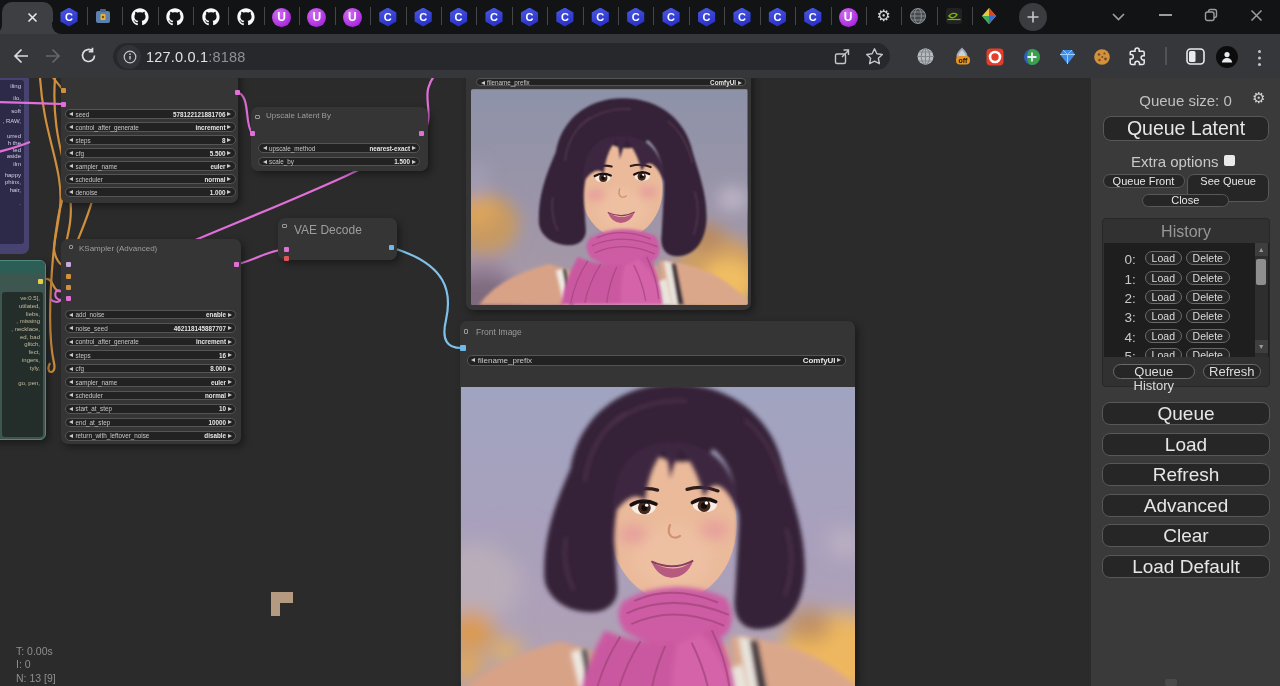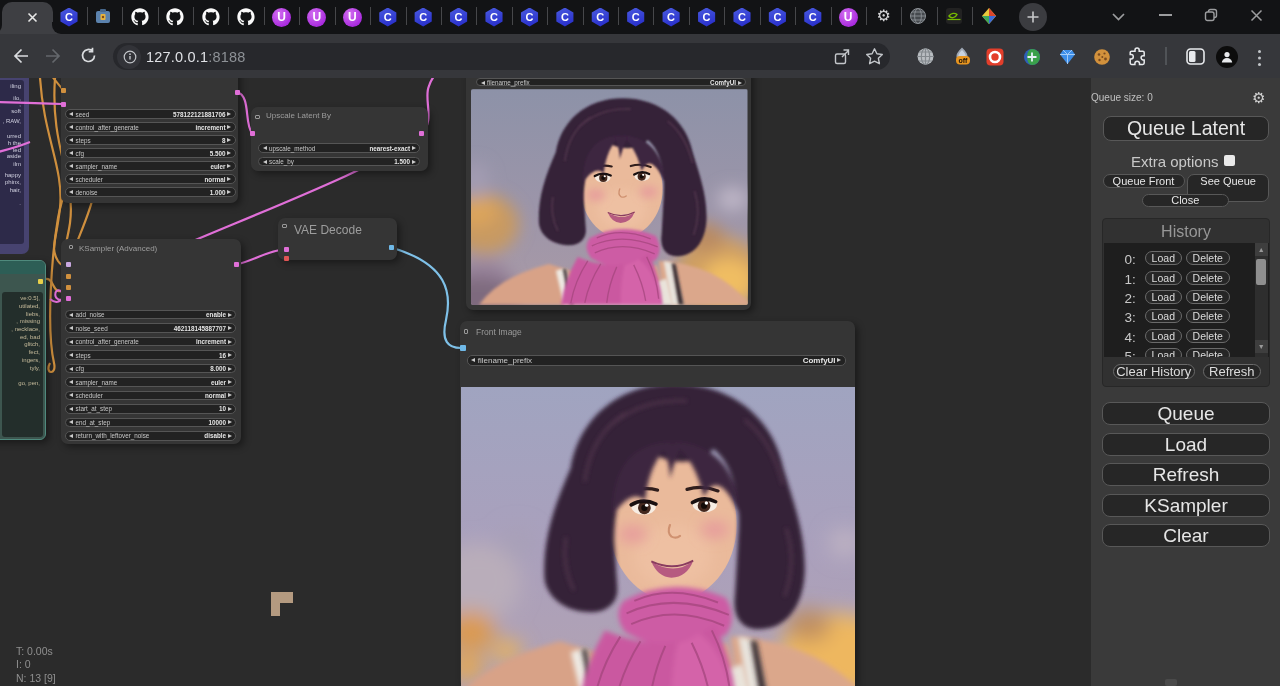--- a/index.html
+++ b/index.html
@@ -646,21 +646,21 @@
 <div class="sock" style="left:388.5px;top:167.0px;width:5px;height:5px;background:#6fb9e8"></div>
 <div class="sock" style="left:460.0px;top:267.0px;width:6px;height:6px;background:#6fb9e8"></div>
 <svg class="abs" style="left:0;top:0" width="300" height="300" viewBox="0 0 300 300" fill="none">
       <path d="M -2,24 C 20,24.5 40,25 63,26" stroke="#e06fd8" stroke-width="2.2"></path>
       <path d="M -2,74 C 10,71 20,68 30,64" stroke="#e06fd8" stroke-width="2.2"></path>
     </svg>
 <div class="abs" style="left:270.5px;top:514px;width:22.3px;height:11px;background:#b49a80"></div>
 <div class="abs" style="left:270.5px;top:514px;width:9px;height:23.6px;background:#b49a80"></div>
 <div class="abs" style="left:16px;top:567px;font-size:10.5px;color:#8f8f8f;line-height:13.4px">T: 0.00s<br>I: 0<br>N: 13 [9]</div>
 <div class="abs" style="left:1091px;top:0;width:189px;height:608px;background:#3a3a3a">
-<div class="abs" style="left:0;top:14px;width:189px;text-align:left;font-size:10px;color:#c0c0c0">Queue size: 0</div>
+<div class="abs" style="left:0;top:14px;width:189px;text-align:center;font-size:15px;color:#c0c0c0">Queue size: 0</div>
 <div class="abs" style="left:161px;top:11px;font-size:15px;color:#d2d2d2">⚙</div>
 <div class="sb-btn" style="left:12px;top:38px;width:166px;height:25px;font-size:19.5px;line-height:23px;border-radius:8px">Queue Latent</div>
 <div class="abs" style="left:40px;top:75px;font-size:15px;color:#c8c8c8">Extra options</div>
 <div class="abs" style="left:133px;top:76.5px;width:11px;height:11px;background:#e9e9e9;border-radius:2px"></div>
 <div class="sb-btn" style="left:11.5px;top:96px;width:82px;height:14px;font-size:11px;line-height:12px;border-radius:7px">Queue Front</div>
 <div class="sb-btn" style="left:96.4px;top:96px;width:81.5px;height:28px;font-size:11px;line-height:12px;border-radius:7px">See Queue</div>
 <div class="sb-btn" style="left:51px;top:116px;width:86.5px;height:13px;font-size:11px;line-height:11px;border-radius:7px">Close</div>
 <div class="abs" style="left:10.8px;top:140px;width:168.4px;height:168.7px;background:#313131;border:1px solid #272727;border-radius:4px">
 <div class="abs" style="left:0;top:4px;width:100%;text-align:center;font-size:16px;color:#979797">History</div>
 <div class="abs" style="left:1px;top:24.4px;width:165px;height:113.6px;background:#1e1e1e;overflow:hidden">
@@ -680,23 +680,24 @@
 <div class="pill" style="left:41px;top:85.2px;width:37px;height:14px;line-height:13px">Load</div>
 <div class="pill" style="left:82px;top:85.2px;width:44px;height:14px;line-height:13px">Delete</div>
 <div class="hrow" style="left:14px;top:105.5px;width:18px;text-align:right;font-size:13.5px">5:</div>
 <div class="pill" style="left:41px;top:104.5px;width:37px;height:14px;line-height:13px">Load</div>
 <div class="pill" style="left:82px;top:104.5px;width:44px;height:14px;line-height:13px">Delete</div>
 <div class="abs" style="left:151px;top:0;width:13px;height:113.6px;background:#2e2e2e"></div>
 <div class="abs" style="left:151px;top:0;width:13px;height:13px;background:#3e3e3e;color:#999;font-size:7px;text-align:center;line-height:13px">▲</div>
 <div class="abs" style="left:151px;top:96.6px;width:13px;height:13px;background:#3e3e3e;color:#999;font-size:7px;text-align:center;line-height:13px">▼</div>
 <div class="abs" style="left:152.5px;top:16px;width:10px;height:26px;background:#8f8f8f;border-radius:2px"></div>
 </div>
-<div class="pill" style="left:10px;top:144.5px;width:82px;height:15.5px;font-size:13px;line-height:14px;border-radius:8px;background:#262626">Clear History</div>
+<div class="pill" style="left:10px;top:144.5px;width:82px;height:15.5px;font-size:13px;line-height:14px;border-radius:8px;background:#262626">Queue History</div>
 <div class="pill" style="left:100px;top:144.5px;width:58px;height:15.5px;font-size:13px;line-height:14px;border-radius:8px;background:#262626">Refresh</div>
 </div>
 <div class="sb-btn big" style="top:324px">Queue</div>
 <div class="sb-btn big" style="top:354.6px">Load</div>
 <div class="sb-btn big" style="top:384.9px">Refresh</div>
-<div class="sb-btn big" style="top:415.9px">KSampler</div>
+<div class="sb-btn big" style="top:415.9px">Advanced</div>
 <div class="sb-btn big" style="top:446.2px">Clear</div>
+<div class="sb-btn big" style="top:476.5px">Load Default</div>
 <div class="abs" style="left:74px;top:601px;width:12px;height:7px;background:#4a4a4a;border-radius:2px"></div>
 </div>
 </div>
 
 </body></html>

